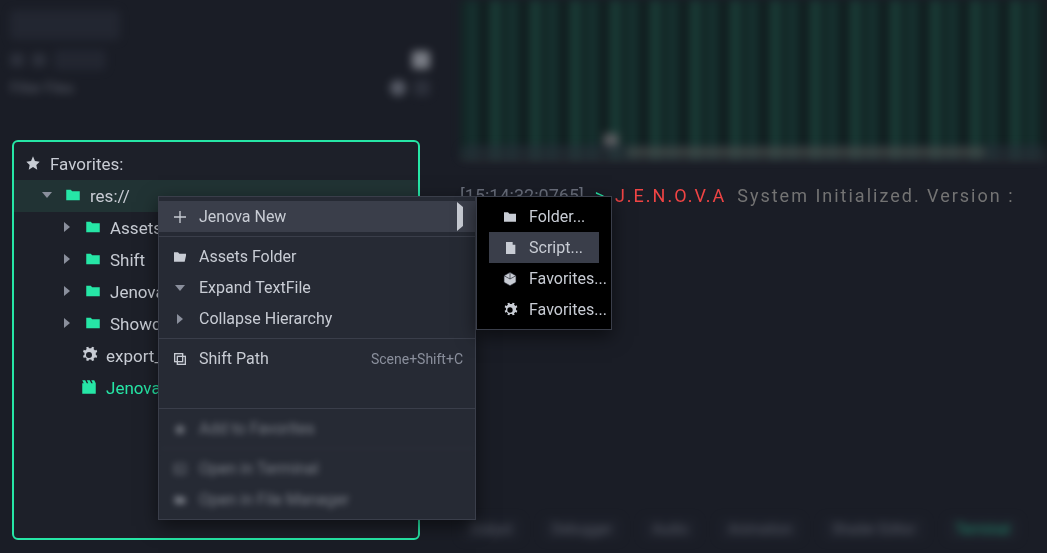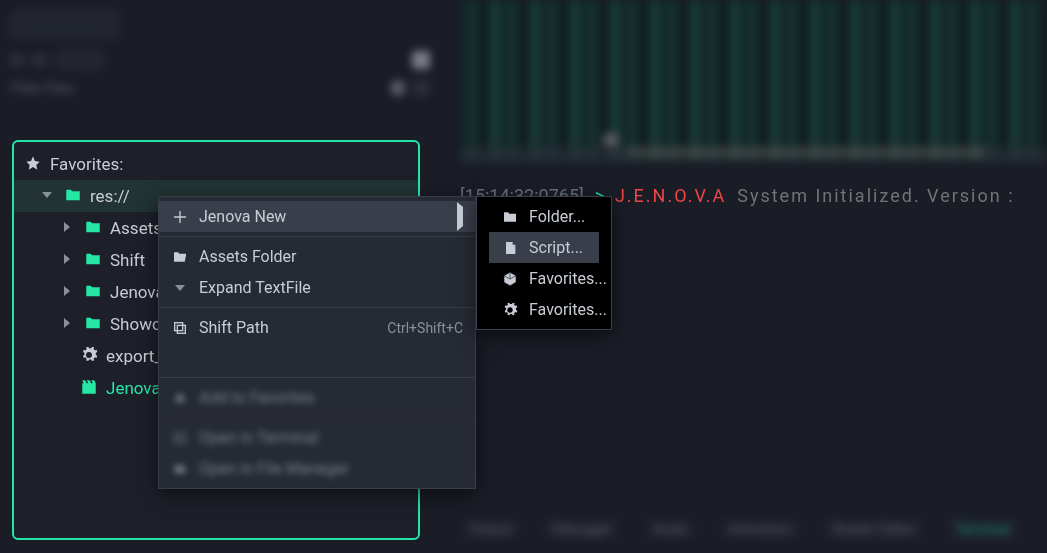--- a/index.html
+++ b/index.html
@@ -191,30 +191,36 @@
         </svg>
       </span>
     <span>Assets Folder</span>
   </div>
   <div class="menu-item">
     <span class="mi-ico">
         <span class="chev down"></span>
       </span>
     <span>Expand TextFile</span>
   </div>
+  <div class="menu-item">
+    <span class="mi-ico">
+        <span class="chev right"></span>
+      </span>
+    <span>Collapse Hierarchy</span>
+  </div>
   <div class="menu-sep"></div>
   <div class="menu-item">
     <span class="mi-ico">
         <svg viewBox="0 0 24 24" width="16" height="16" fill="none" stroke="#c8ccd4" stroke-width="2">
           <rect x="8" y="8" width="12" height="12"></rect>
           <rect x="4" y="4" width="12" height="12"></rect>
         </svg>
       </span>
     <span>Shift Path</span>
-    <span class="shortcut">Ctrl+Shift+C</span>
+    <span class="shortcut">Scene+Shift+C</span>
   </div>
   <div class="menu-item">
     <span class="mi-ico"></span>
   </div>
   <div class="menu-sep"></div>
   <div class="menu-item menu-blur">
     <span class="mi-ico">
         <svg viewBox="0 0 24 24" width="14" height="14" class="star-svg">
           <path d="M12 2l2.9 6.9L22 10l-5 4.9 1.4 7.1L12 18l-6.4 4 1.4-7.1L2 10l7.1-1.1z"></path>
         </svg>

